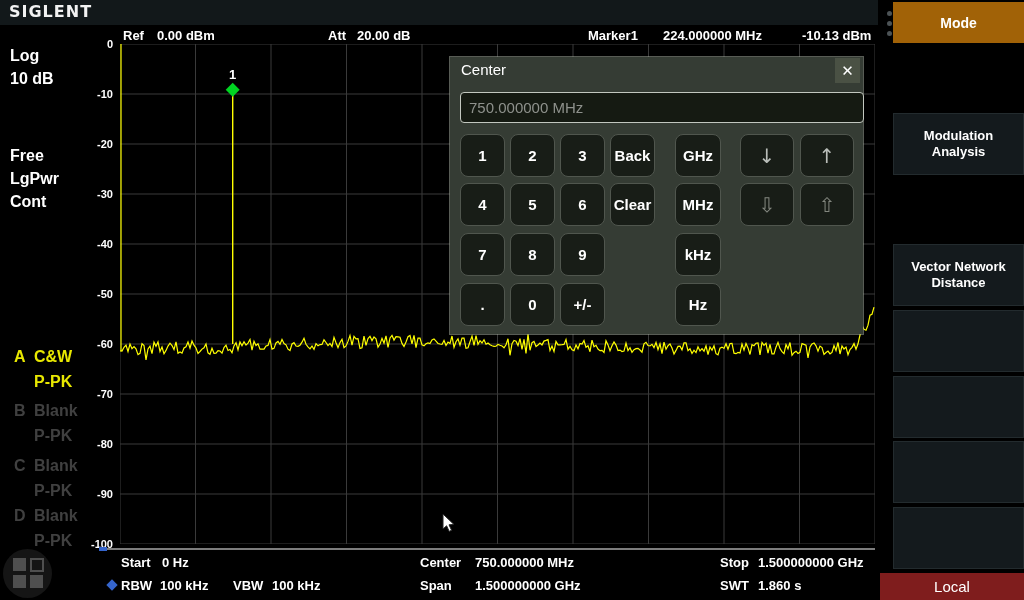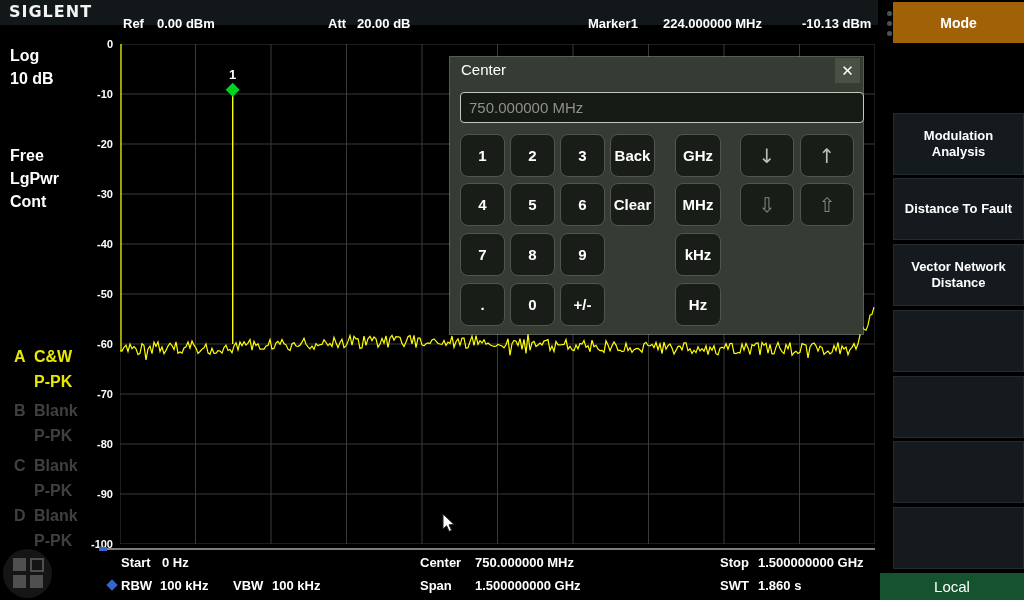--- a/index.html
+++ b/index.html
@@ -3,21 +3,21 @@
 <meta charset="utf-8">
 <style>
   html,body{margin:0;padding:0;}
   body{width:1024px;height:600px;position:relative;overflow:hidden;background:#000;
        font-family:"Liberation Sans",sans-serif;-webkit-font-smoothing:antialiased;}
   
   #logo-bar{position:absolute;left:0;top:0;width:1024px;height:25px;background:#12181a;}
   #logo-bar .brand{position:absolute;left:9px;top:2px;color:#f2f2f2;font-size:16px;font-weight:bold;
        letter-spacing:1px;font-family:"DejaVu Sans",sans-serif;}
   
-  .hdr{position:absolute;top:16px;height:16px;color:#fff;font-size:13px;font-weight:bold;white-space:nowrap;}
+  .hdr{position:absolute;top:28px;height:16px;color:#fff;font-size:13px;font-weight:bold;white-space:nowrap;}
   
   .lp{position:absolute;color:#fff;font-size:16px;font-weight:bold;white-space:nowrap;}
   .yellow{color:#e8e800;}
   .dim{color:#404040;}
   
   .ylabel{position:absolute;left:58px;width:55px;text-align:right;color:#fff;font-size:11px;font-weight:bold;}
   
   #plot{position:absolute;left:120px;top:44px;width:755px;height:500px;}
   
   #sep-line{position:absolute;left:107px;top:548px;width:768px;height:2px;background:#7d7d7d;}
@@ -41,21 +41,21 @@
   .key.arrow.ghost{color:#83877f;}
   
   #sidebar{position:absolute;left:878px;top:0;width:146px;height:600px;background:#000;}
   .dotcol{position:absolute;left:9px;width:5px;height:5px;border-radius:50%;background:#4c5356;}
   #mode-hdr{position:absolute;left:15px;top:2px;width:131px;height:41px;background:#a16207;color:#fff;
        display:flex;align-items:center;justify-content:center;font-size:14px;font-weight:bold;}
   .sbtn{position:absolute;left:15px;width:131px;height:62px;background:#141a1d;border:1px solid #232b2e;
        box-sizing:border-box;color:#fff;display:flex;align-items:center;justify-content:center;text-align:center;
        font-size:13px;font-weight:bold;line-height:1.25;padding:0 6px;cursor:pointer;}
   .sbtn.active{background:#2a52a5;border-color:#2a52a5;}
-  #local-btn{position:absolute;left:2px;top:573px;width:144px;height:27px;background:#14532d;color:#fff;
+  #local-btn{position:absolute;left:2px;top:573px;width:144px;height:27px;background:#7f1d1d;color:#fff;
        display:flex;align-items:center;justify-content:center;font-size:15px;cursor:pointer;}
   
   #home-icon{position:absolute;left:3px;top:549px;width:49px;height:49px;border-radius:50%;background:#151515;cursor:pointer;}
   #home-icon .sq{position:absolute;width:13px;height:13px;background:#4f4f4f;}
   #home-icon .sq.hollow{background:transparent;border:2px solid #4f4f4f;width:10px;height:10px;}
   
   #cursor{position:absolute;left:441px;top:514px;z-index:50;pointer-events:none;}
 </style>
 </head>
 <body>
@@ -182,21 +182,20 @@
   <div class="key" style="left:110px;top:226px;width:43px;height:41px">+/-</div>
   <div class="key small" style="left:225px;top:226px;width:44px;height:41px">Hz</div>
 </div>
 
 <div id="sidebar">
   <span class="dotcol" style="top:11px"></span>
   <span class="dotcol" style="top:21px"></span>
   <span class="dotcol" style="top:31px"></span>
   <div id="mode-hdr">Mode</div>
   <div class="sbtn" style="top:113px">Modulation Analysis</div>
-  <div class="sbtn" style="top:178px">Distance To Fault</div>
   <div class="sbtn" style="top:244px">Vector Network Distance</div>
   <div class="sbtn" style="top:310px"></div>
   <div class="sbtn" style="top:376px"></div>
   <div class="sbtn" style="top:441px"></div>
   <div class="sbtn" style="top:507px"></div>
   <div id="local-btn">Local</div>
 </div>
 
 <div id="home-icon">
   <span class="sq" style="left:10px;top:9px"></span>

